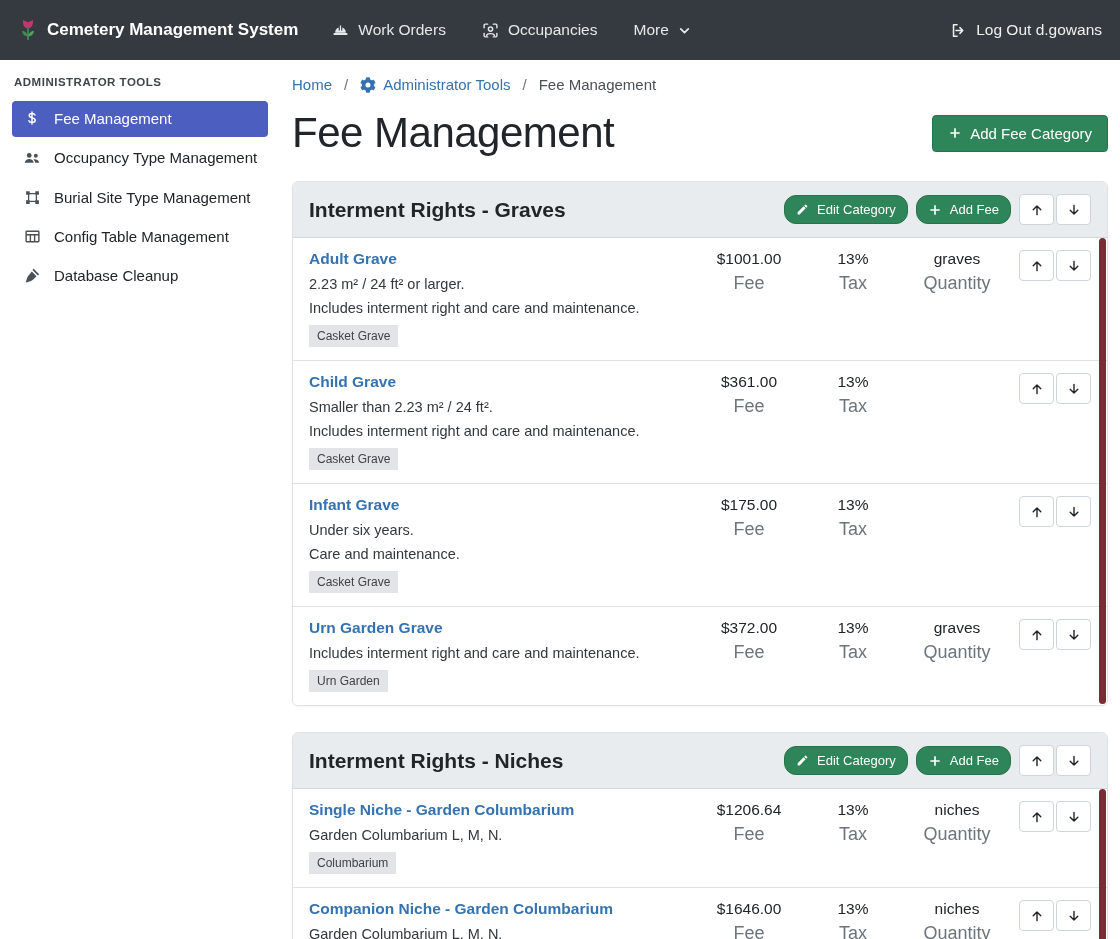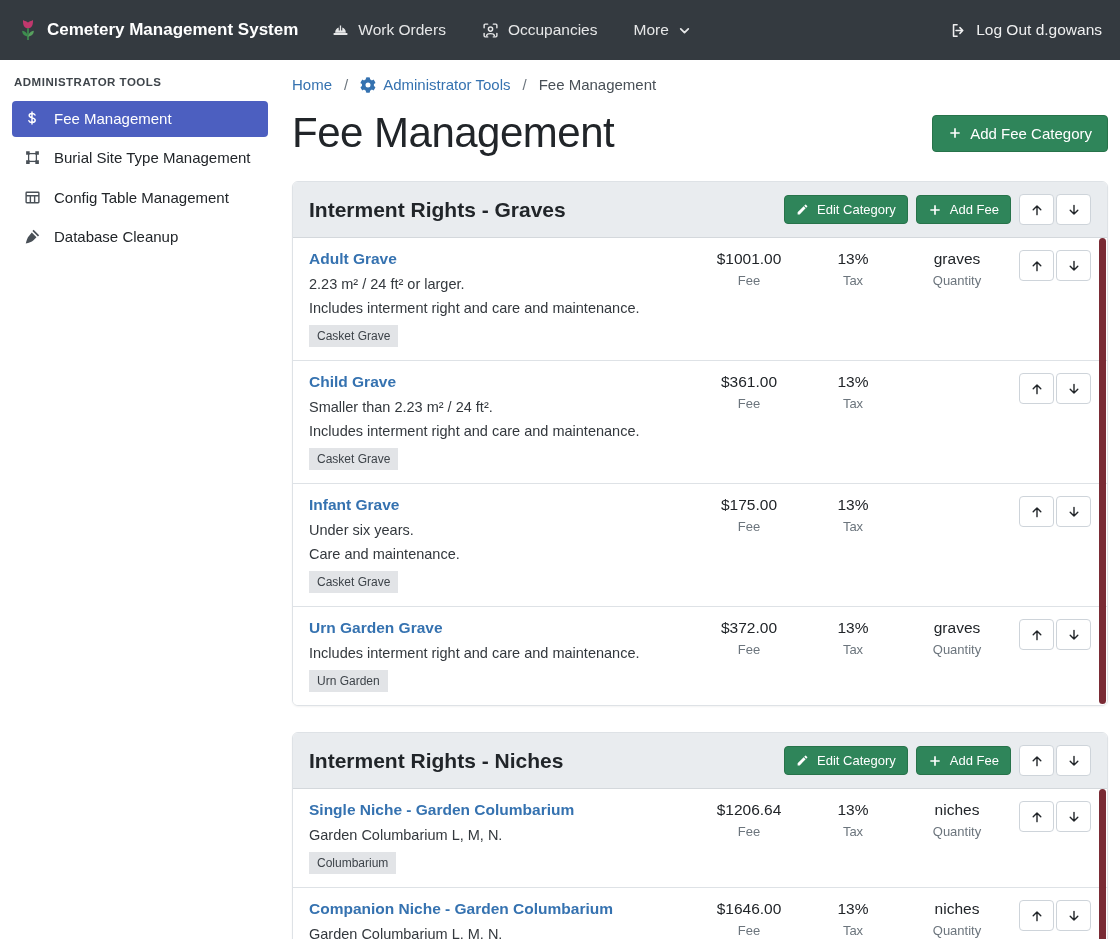--- a/index.html
+++ b/index.html
@@ -33,21 +33,21 @@
   .breadcrumb .sep { color: #6c757d; }
 
   
   .title-row { display: flex; align-items: center; justify-content: space-between; margin: 16px 0 24px; }
   .page-title { font-size: 42px; font-weight: 400; letter-spacing: -.5px; color: #212529; }
 
   
   .btn { display: inline-flex; align-items: center; gap: 8px; border: 1px solid transparent; border-radius: 4px; cursor: pointer; font-family: inherit; }
   .btn-green { background: var(--green,#2f855a); border-color: var(--green-border,#27734a); color: #fff; }
   .btn-lg { font-size: 15px; padding: 9px 15px; }
-  .btn-sm { font-size: 13px; padding: 6px 11px; }
+  .btn-sm { font-size: 13px; padding: 6px 11px; border-radius: 12px; }
   .arrow-group { display: flex; gap: 2px; }
   .btn-arrow { width: 35px; height: 31px; background: #fff; border: 1px solid #ced4da; border-radius: 4px; display: flex; align-items: center; justify-content: center; color: #212529; cursor: pointer; }
 
   
   .card { border: 1px solid var(--border,#dee2e6); border-radius: 6px; margin-bottom: 26px; box-shadow: 0 1px 2px rgba(0,0,0,.05); }
   .card-header { background: var(--card-header-bg,#e9ecef); border-bottom: 1px solid #d4d8dc; border-radius: 5px 5px 0 0; padding: 12px 16px; display: flex; align-items: center; }
   .card-title { font-size: 21px; font-weight: 600; color: #212529; }
   .header-actions { margin-left: auto; display: flex; align-items: center; gap: 8px; }
   .card-body { position: relative; background: #fff; border-radius: 0 0 5px 5px; overflow: hidden; }
   .fee-scrollbar { position: absolute; top: 0; right: 1px; bottom: 1px; width: 7px; background: var(--scrollbar-red,#7a2b35); border-radius: 4px; z-index: 2; }
@@ -55,21 +55,21 @@
   
   .fee-row { display: flex; align-items: flex-start; padding: 12px 16px 13px; border-bottom: 1px solid var(--border,#dee2e6); }
   .fee-row:last-child { border-bottom: none; }
   .fee-main { flex: 1; min-width: 0; padding-right: 8px; }
   .fee-name { color: var(--link-blue,#3572b0); font-weight: 700; font-size: 15.5px; text-decoration: none; display: inline-block; cursor: pointer; }
   .fee-desc { font-size: 14.5px; color: #33383d; margin-top: 8px; }
   .fee-badges { margin-top: 9px; display: flex; gap: 6px; }
   .badge { background: #e2e4e7; color: #3d4349; font-size: 12px; padding: 4px 8px; border-radius: 0; }
   .fee-col { width: 104px; text-align: center; }
   .fee-col .val { font-size: 15.5px; color: #212529; }
-  .fee-col .sub { font-size: 13px; color: #6c757d; margin-top: 5px; }
+  .fee-col .sub { font-size: 18px; color: #6c757d; margin-top: 5px; }
   .fee-row .arrow-group { margin-left: 10px; }
 </style>
 </head>
 <body>
 
 <nav class="navbar">
   <a class="brand">
     <span class="icon">
         <svg viewBox="0 0 24 28" width="20" height="24">
           <path d="M6 2c-.3 7 2 10 6 10s6.3-3 6-10c-2 1.6-3.2 1-6 3-2.8-2-4-1.4-6-3z" fill="#c0386d"></path>
@@ -128,20 +128,31 @@
   <aside class="sidebar">
     <div class="sidebar-heading">Administrator Tools</div>
     <div>
         <div class="side-item active">
     <span class="icon">
             <svg viewBox="0 0 24 24" width="16" height="16" fill="none" stroke="currentColor" stroke-width="2.2" stroke-linecap="round">
               <path d="M16.5 7.5c-.8-1.6-2.4-2.3-4.5-2.3-2.5 0-4.2 1.3-4.2 3.2 0 4.3 9 2.4 9 6.9 0 2-1.9 3.3-4.8 3.3-2.3 0-4-.9-4.7-2.6M12 3v18"></path>
             </svg>
           </span>
     <span class="lbl">Fee Management</span>
+  </div>
+        <div class="side-item">
+    <span class="icon">
+            <svg viewBox="0 0 26 24" width="18" height="17" fill="currentColor">
+              <circle cx="9" cy="9" r="3.4"></circle>
+              <path d="M2.5 19.5c.7-4 4-5.3 6.5-5.3s5.8 1.3 6.5 5.3z"></path>
+              <circle cx="18.5" cy="9.5" r="2.8"></circle>
+              <path d="M16.8 14.5c3.2 0 5.8 1.4 6.4 5h-5.4a9.3 9.3 0 0 0-2.6-4.7c.5-.2 1-.3 1.6-.3z"></path>
+            </svg>
+          </span>
+    <span class="lbl">Occupancy Type Management</span>
   </div>
         <div class="side-item">
     <span class="icon">
             <svg viewBox="0 0 24 24" width="17" height="17" fill="currentColor">
               <rect x="6.5" y="6.5" width="11" height="11" fill="none" stroke="currentColor" stroke-width="1.8"></rect>
               <path d="M3 3h5v5H3zM16 3h5v5h-5zM3 16h5v5H3zM16 16h5v5h-5z"></path>
             </svg>
           </span>
     <span class="lbl">Burial Site Type Management</span>
   </div>

